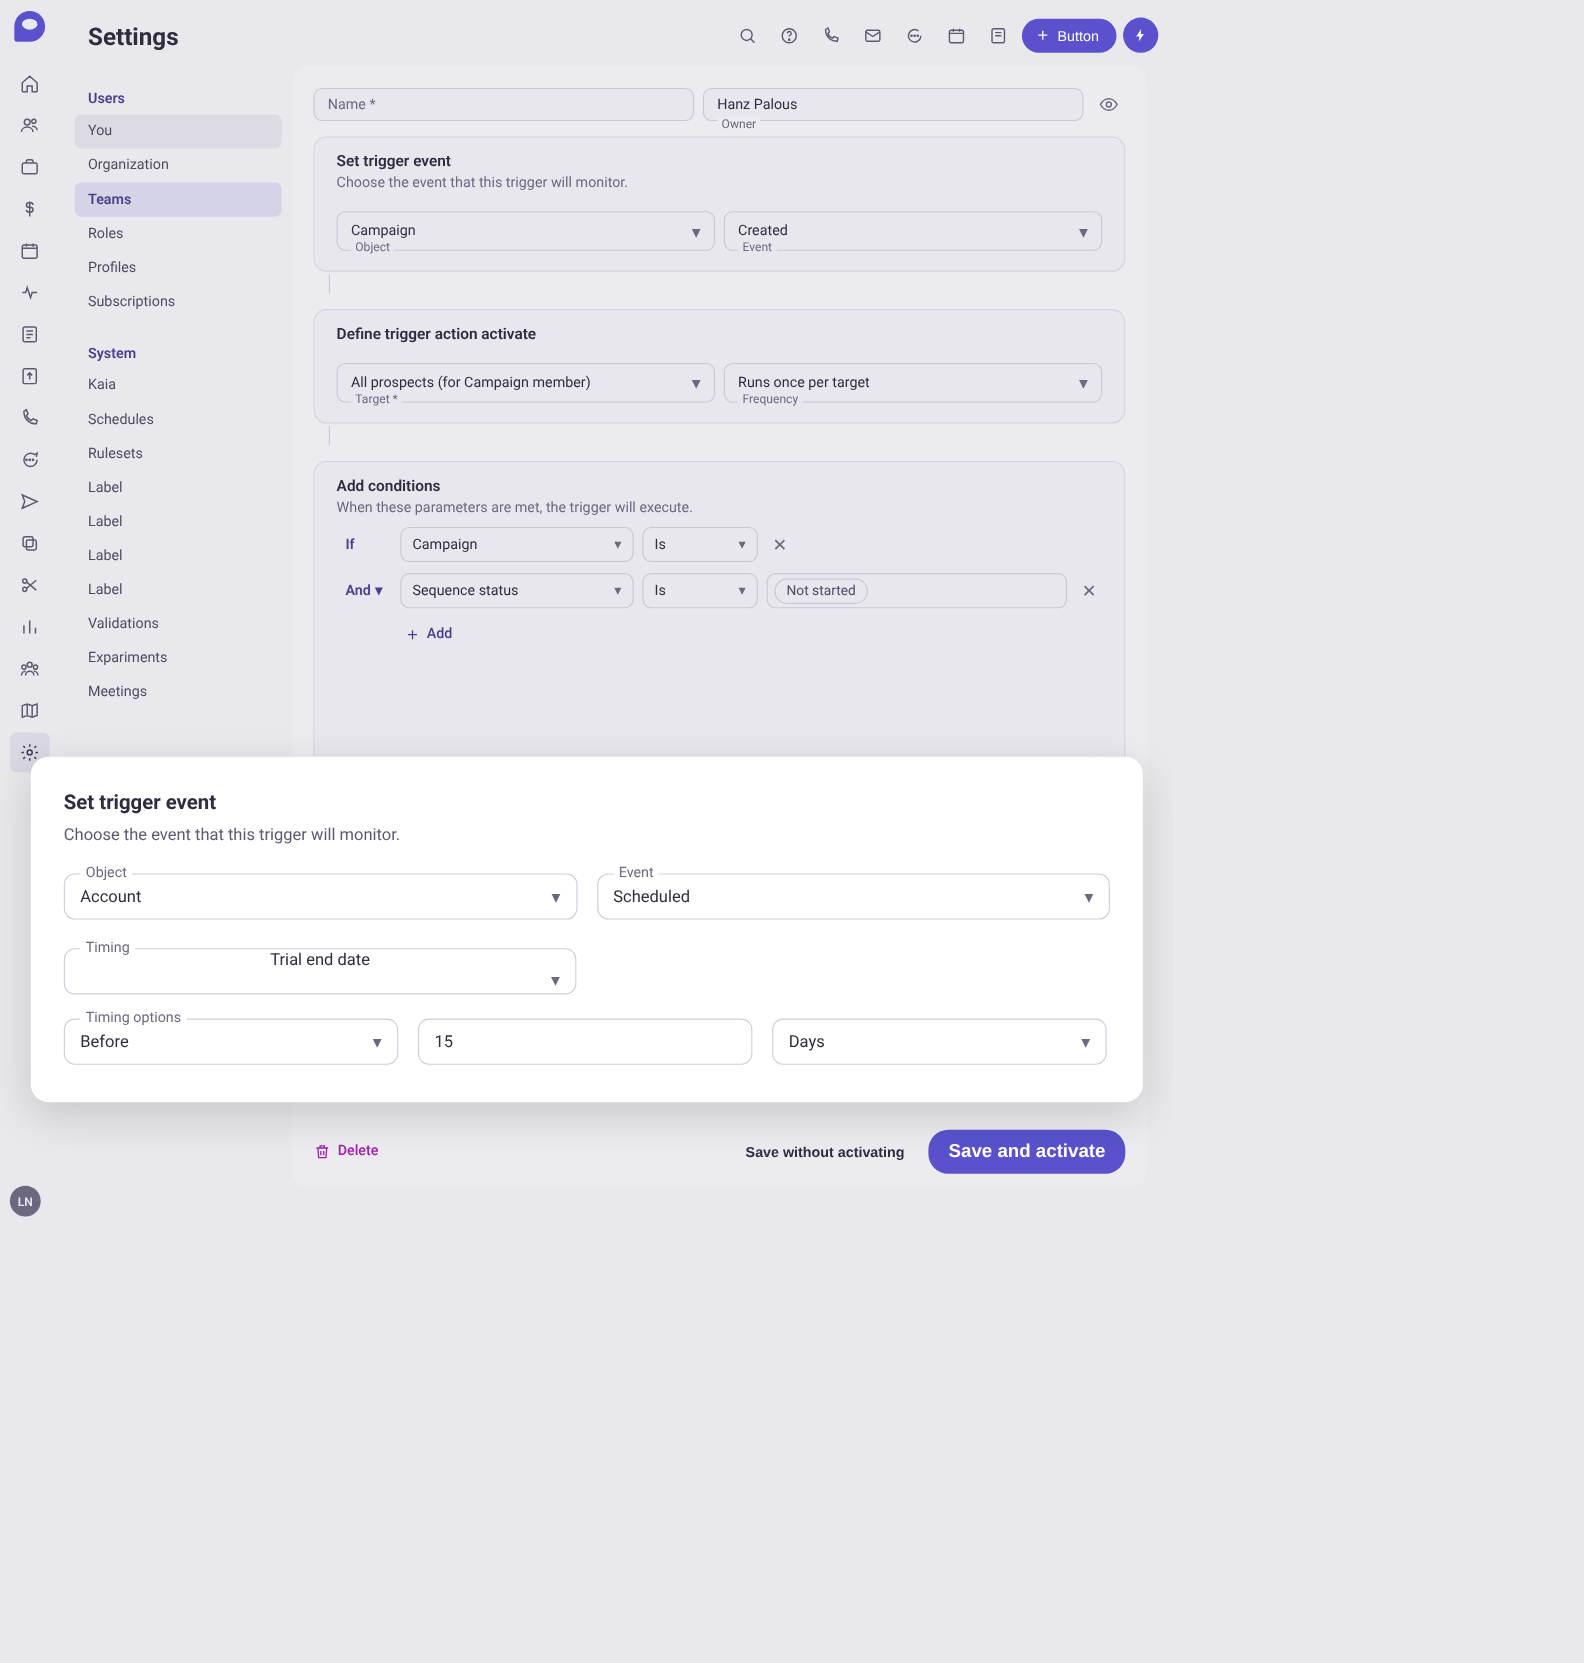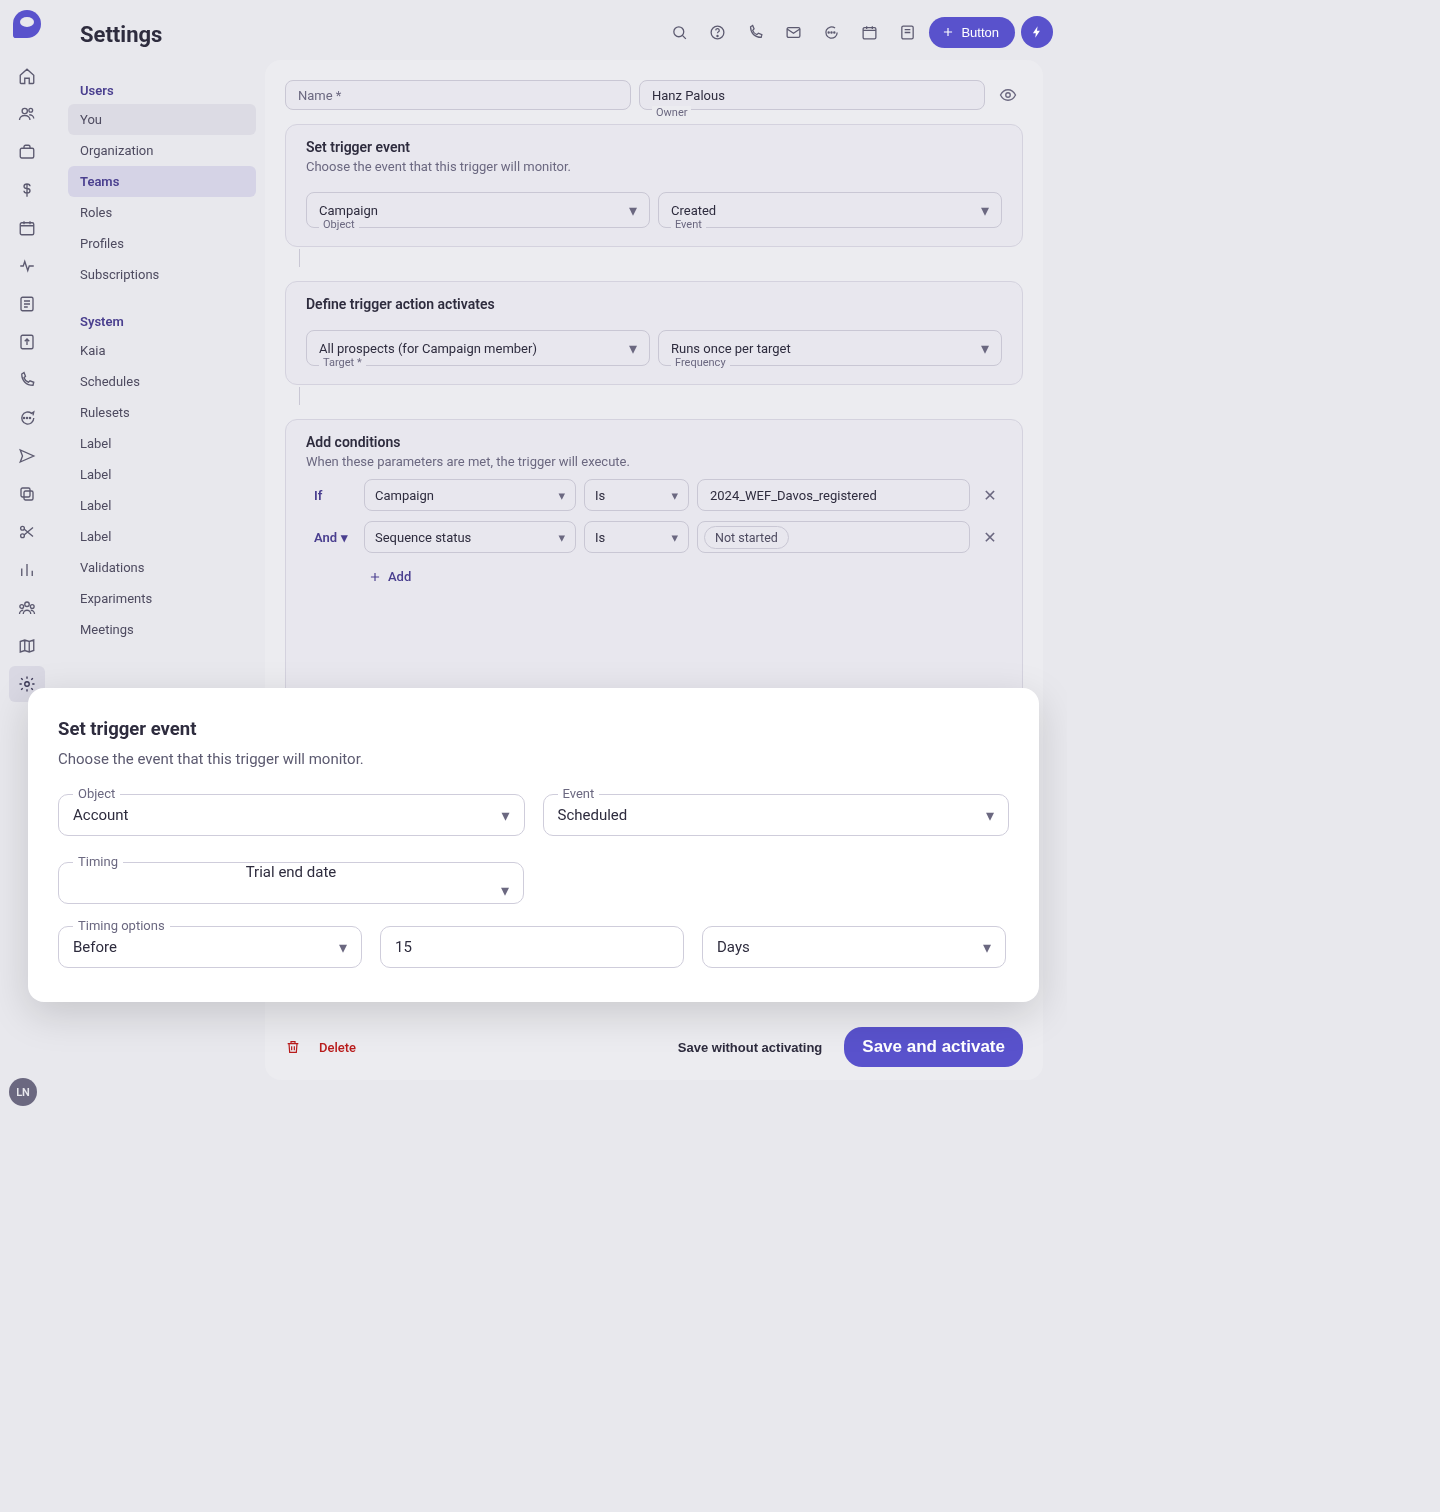--- a/index.html
+++ b/index.html
@@ -185,21 +185,21 @@
 .add-link { color:#4a3f8f; font-size:13px; font-weight:500; display:flex; align-items:center; gap:6px; margin-top:16px; margin-left:62px; cursor:pointer; }
 
 .footer {
   position:absolute;
   left:0; right:0;
   bottom:0;
   height:66px;
   display:flex; align-items:center;
   padding:0 20px;
 }
-.footer .del { color:#b91c1c; font-size:13px; font-weight:500; display:flex; align-items:center; gap:18px; cursor:pointer; }
+.footer .del { color:#a21caf; font-size:13px; font-weight:500; display:flex; align-items:flex-start; gap:6px; cursor:pointer; }
 .footer .spacer { flex:1; }
 .footer .ghost-btn { color:#2e2c3e; font-size:13px; font-weight:600; background:none; border:none; padding:10px 14px; cursor:pointer; }
 .footer .primary-btn { background:#5952cc; color:#fff; font-size:17px; font-weight:600; border:none; border-radius:18px; padding:10px 18px; cursor:pointer; margin-left:8px; }
 
 
 .overlay {
   position:absolute; inset:0;
   pointer-events:none;
 }
 .modal {
@@ -453,21 +453,21 @@
         <span class="float-label">Event</span>
         <span class="value">Created</span>
         <span class="chev">▾</span>
       </div>
     </div>
   </div>
 
   <div class="spacer-bar"></div>
 
   <div class="card">
-    <div class="card-title">Define trigger action activates</div>
+    <div class="card-title">Define trigger action activate</div>
     <div class="row">
       <div class="field-shell">
         <span class="float-label">Target *</span>
         <span class="value">All prospects (for Campaign member)</span>
         <span class="chev">▾</span>
       </div>
       <div class="field-shell">
         <span class="float-label">Frequency</span>
         <span class="value">Runs once per target</span>
         <span class="chev">▾</span>
@@ -483,23 +483,20 @@
 
     <div class="cond-row">
       <div class="cond-label">If</div>
       <div class="cond-sel" style="flex:0 0 212px">
         <span>Campaign</span>
           <span class="chev">▾</span>
       </div>
       <div class="cond-sel" style="flex:0 0 105px">
         <span>Is</span>
           <span class="chev">▾</span>
-      </div>
-      <div class="cond-input" style="flex:1">
-        <span>2024_WEF_Davos_registered</span>
       </div>
       <div class="close-x">✕</div>
     </div>
 
     <div class="cond-row">
       <div class="cond-label">
           <span>And</span>
           <span class="chev">▾</span>
         </div>
       <div class="cond-sel" style="flex:0 0 212px">

